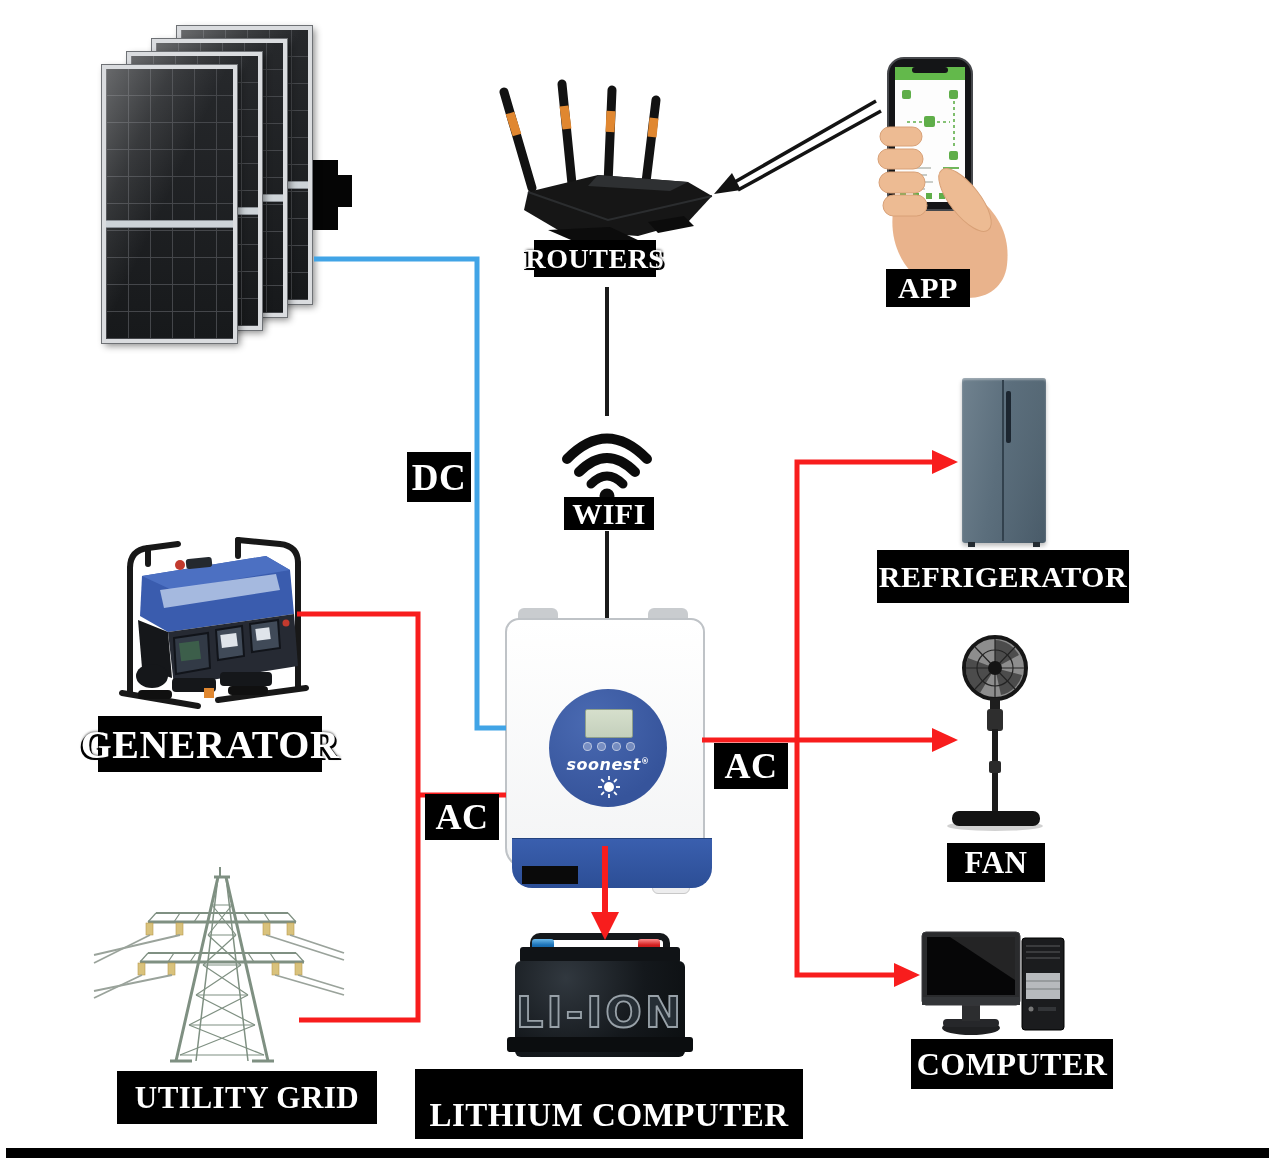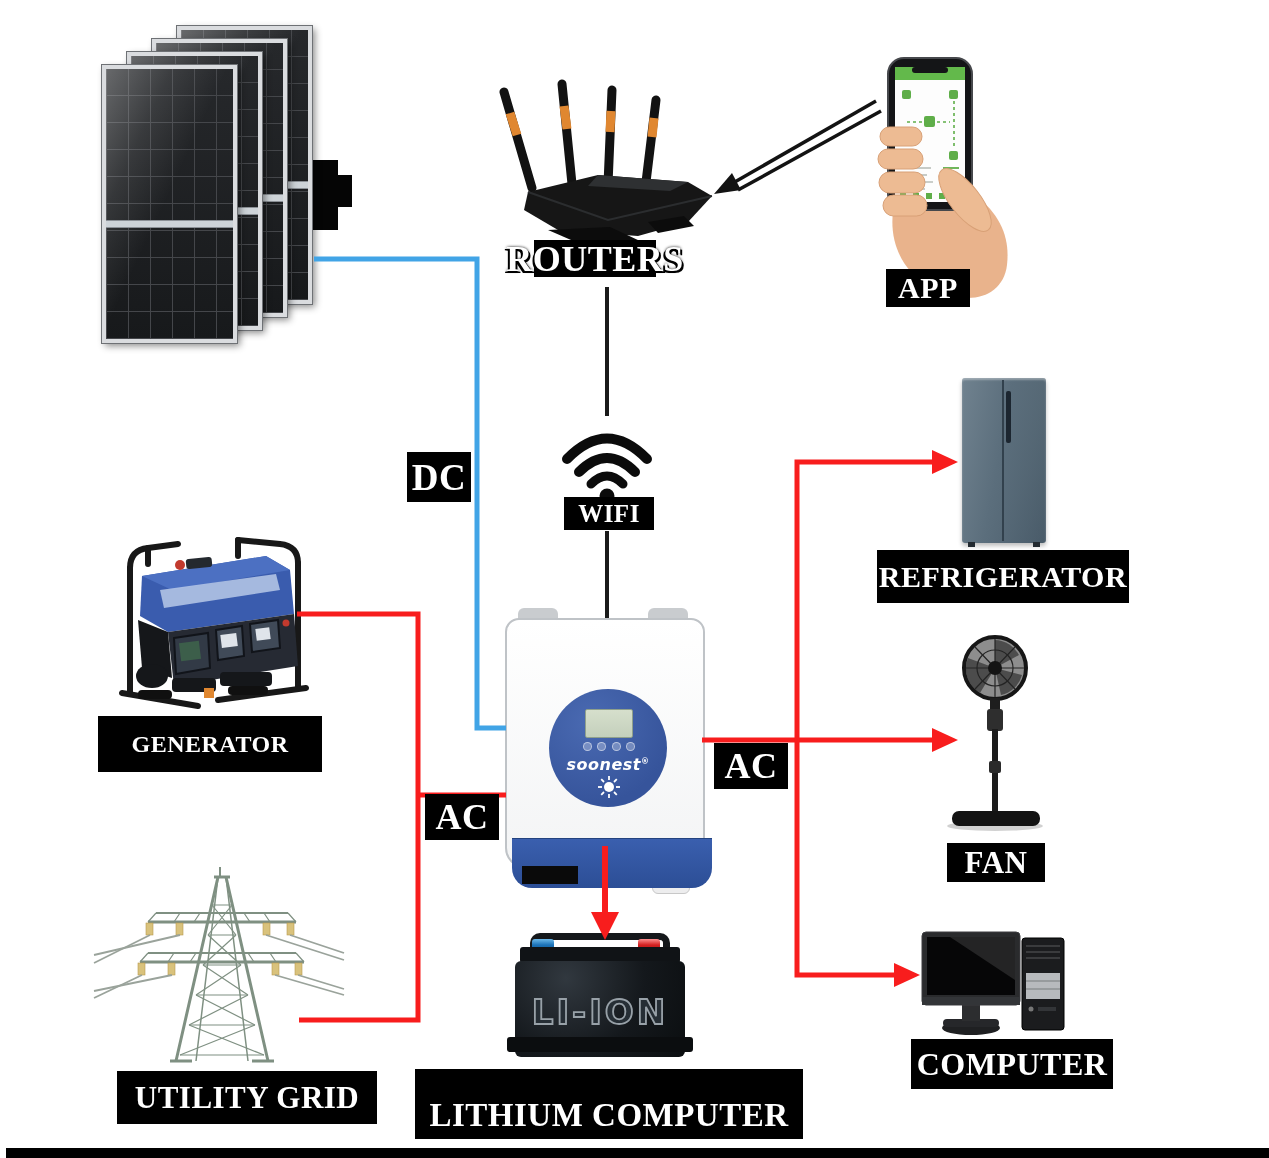--- a/index.html
+++ b/index.html
@@ -54,21 +54,21 @@
   
   .bat{position:absolute;left:505px;top:925px;width:190px;height:135px;}
   .bat .handle{position:absolute;left:25px;top:8px;width:140px;height:34px;box-sizing:border-box;
      border:7px solid #15181b;border-bottom:none;border-radius:10px 10px 0 0;}
   .bat .topbar{position:absolute;left:15px;top:22px;width:160px;height:16px;background:#101316;border-radius:3px;}
   .bat .term{position:absolute;width:22px;height:15px;border-radius:3px;top:14px;}
   .bat .term.blue{left:27px;background:linear-gradient(#6cb9ea,#1b72b8 40%,#10517e);}
   .bat .term.red{left:133px;background:linear-gradient(#ff9090,#d42020 40%,#8e1414);}
   .bat .bodybox{position:absolute;left:10px;top:36px;width:170px;height:96px;border-radius:6px;
      background:radial-gradient(circle at 30% 18%,#31383f,#14181c 55%,#0b0e10);display:flex;align-items:center;justify-content:center;}
-  .bat .liion{margin-top:6px;font-family:"DejaVu Sans",sans-serif;font-weight:700;font-size:34px;letter-spacing:3px;
+  .bat .liion{margin-top:6px;font-family:"DejaVu Sans",sans-serif;font-weight:700;font-size:43px;letter-spacing:3px;
      color:#262e35;-webkit-text-stroke:1.8px #98a1a8;}
   .bat .baselip{position:absolute;left:2px;top:112px;width:186px;height:15px;background:#0b0d0f;border-radius:3px;}
 </style>
 </head>
 <body>
 
 <div class="canvas">
 
   <svg class="lines" width="1269" height="1158" viewBox="0 0 1269 1158">
 
@@ -341,25 +341,25 @@
     <div class="handle"></div>
     <div class="term blue"></div>
     <div class="term red"></div>
     <div class="topbar"></div>
     <div class="bodybox">
       <span class="liion">LI-ION</span>
     </div>
     <div class="baselip"></div>
   </div>
 
-  <div class="lbl" style="left:534px;top:240px;width:122px;height:37px;font-size:36px;">ROUTERS</div>
+  <div class="lbl" style="left:534px;top:240px;width:122px;height:37px;font-size:28px;">ROUTERS</div>
   <div class="lbl" style="left:886px;top:269px;width:84px;height:38px;font-size:30px;">APP</div>
   <div class="lbl" style="left:407px;top:452px;width:64px;height:50px;font-size:37px;">DC</div>
-  <div class="lbl" style="left:564px;top:497px;width:90px;height:33px;font-size:25px;">WIFI</div>
-  <div class="lbl" style="left:98px;top:716px;width:224px;height:56px;font-size:24px;">GENERATOR</div>
+  <div class="lbl" style="left:564px;top:497px;width:90px;height:33px;font-size:30px;">WIFI</div>
+  <div class="lbl" style="left:98px;top:716px;width:224px;height:56px;font-size:40px;">GENERATOR</div>
   <div class="lbl" style="left:425px;top:794px;width:74px;height:46px;font-size:36px;">AC</div>
   <div class="lbl" style="left:714px;top:743px;width:74px;height:46px;font-size:36px;">AC</div>
   <div class="lbl" style="left:877px;top:550px;width:252px;height:53px;font-size:30px;">REFRIGERATOR</div>
   <div class="lbl" style="left:947px;top:843px;width:98px;height:39px;font-size:31px;">FAN</div>
   <div class="lbl" style="left:911px;top:1039px;width:202px;height:50px;font-size:32px;">COMPUTER</div>
   <div class="lbl" style="left:117px;top:1071px;width:260px;height:53px;font-size:31px;">UTILITY GRID</div>
   <div class="lbl bottomalign" style="left:415px;top:1069px;width:388px;height:70px;font-size:33px;">LITHIUM COMPUTER</div>
 
   <div class="bottombar" style="left:6px;top:1148px;width:1263px;height:10px;"></div>
 </div>

